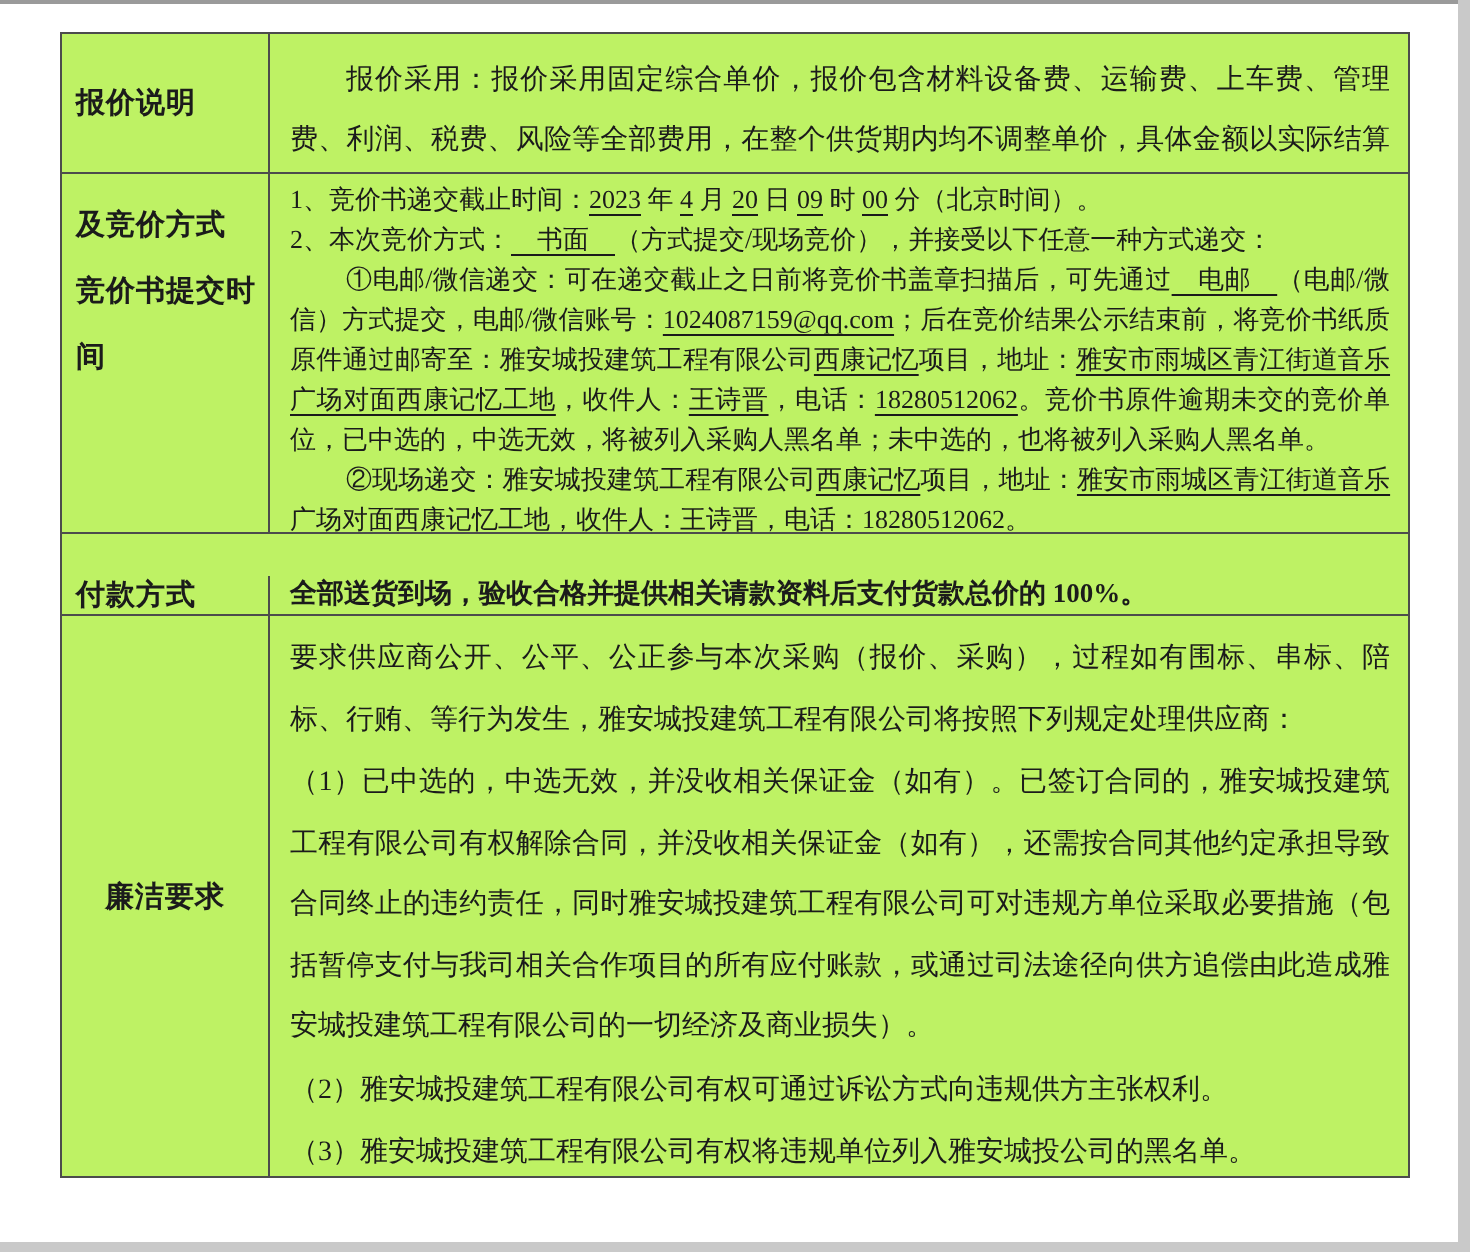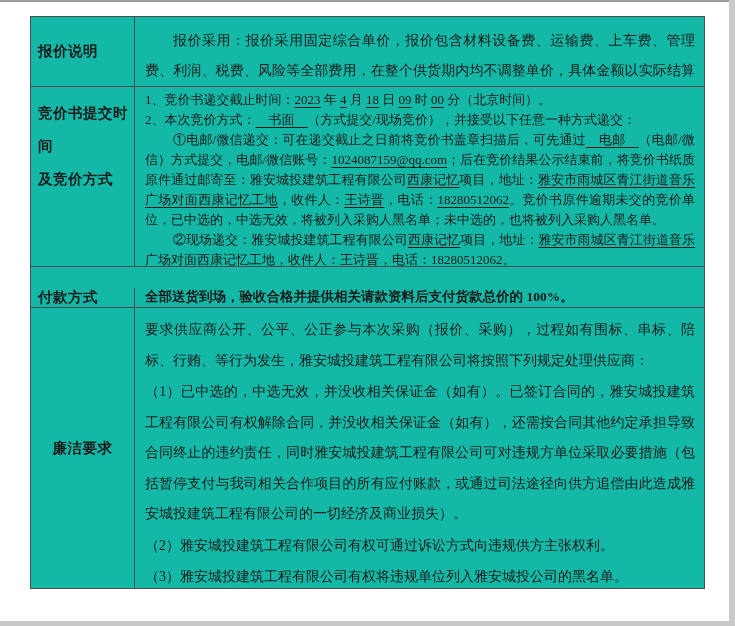--- a/index.html
+++ b/index.html
@@ -9,21 +9,21 @@
     font-family:"Liberation Serif","DejaVu Serif",serif;
     color:#1b1b1b;
   }
   
   .edge-top{position:absolute;left:0;top:0;width:735px;height:2px;background:#9a9a9a;}
   .edge-right{position:absolute;right:0;top:0;width:6px;height:626px;background:#c9c9c9;}
   .edge-bottom{position:absolute;left:0;bottom:0;width:735px;height:5px;background:#c9c9c9;}
 
   .doc-table{
     position:absolute;left:30px;top:16px;width:675px;
-    border:1px solid #4c4c4c;box-sizing:border-box;background:#14b8a6;
+    border:1px solid #4c4c4c;box-sizing:border-box;background:#bef264;
   }
   .row{display:flex;box-sizing:border-box;}
   .row + .row{border-top:1px solid #4c4c4c;}
   .row-1{height:69px;}
   .row-2{height:180px;}
   .row-3{height:41px;align-items:flex-end;}
   .row-4{height:281px;}
 
   .cell-label{
     width:104px;flex:0 0 104px;border-right:1px solid #4c4c4c;
@@ -67,25 +67,25 @@
     <div class="cell-label">
       <span>报价说明</span>
     </div>
     <div class="cell-content">
         <p class="indent"><span>报价采用：报价采用固定综合单价，报价包含材料设备费、运输费、上车费、管理费、利润、税费、风险等全部费用，在整个供货期内均不调整单价，具体金额以实际结算金额为准。</span></p>
       </div>
   </div>
 
   <div class="row row-2">
     <div class="cell-label">
+      <span>及竞价方式</span>
       <span>竞价书提交时间</span>
-      <span>及竞价方式</span>
     </div>
     <div class="cell-content">
-        <p><span>1、竞价书递交截止时间：</span><u>2023</u><span> 年 </span><u>4</u><span> 月 </span><u>18</u><span> 日 </span><u>09</u><span> 时 </span><u>00</u><span> 分（北京时间）。</span></p>
+        <p><span>1、竞价书递交截止时间：</span><u>2023</u><span> 年 </span><u>4</u><span> 月 </span><u>20</u><span> 日 </span><u>09</u><span> 时 </span><u>00</u><span> 分（北京时间）。</span></p>
         <p><span>2、本次竞价方式：</span><u>　书面　</u><span>（方式提交/现场竞价），并接受以下任意一种方式递交：</span></p>
         <p class="indent"><span>①电邮/微信递交：可在递交截止之日前将竞价书盖章扫描后，可先通过</span><u>　电邮　</u><span>（电邮/微信）方式提交，电邮/微信账号：</span><u>1024087159@qq.com</u><span>；后在竞价结果公示结束前，将竞价书纸质原件通过邮寄至：雅安城投建筑工程有限公司</span><u>西康记忆</u><span>项目，地址：</span><u>雅安市雨城区青江街道音乐广场对面西康记忆工地</u><span>，收件人：</span><u>王诗晋</u><span>，电话：</span><u>18280512062</u><span>。竞价书原件逾期未交的竞价单位，已中选的，中选无效，将被列入采购人黑名单；未中选的，也将被列入采购人黑名单。</span></p>
         <p class="indent"><span>②现场递交：雅安城投建筑工程有限公司</span><u>西康记忆</u><span>项目，地址：</span><u>雅安市雨城区青江街道音乐广场对面西康记忆工地</u><span>，收件人：</span><u>王诗晋</u><span>，电话：</span><u>18280512062</u><span>。</span></p>
       </div>
   </div>
 
   <div class="row row-3">
     <div class="cell-label">
       <span>付款方式</span>
     </div>

